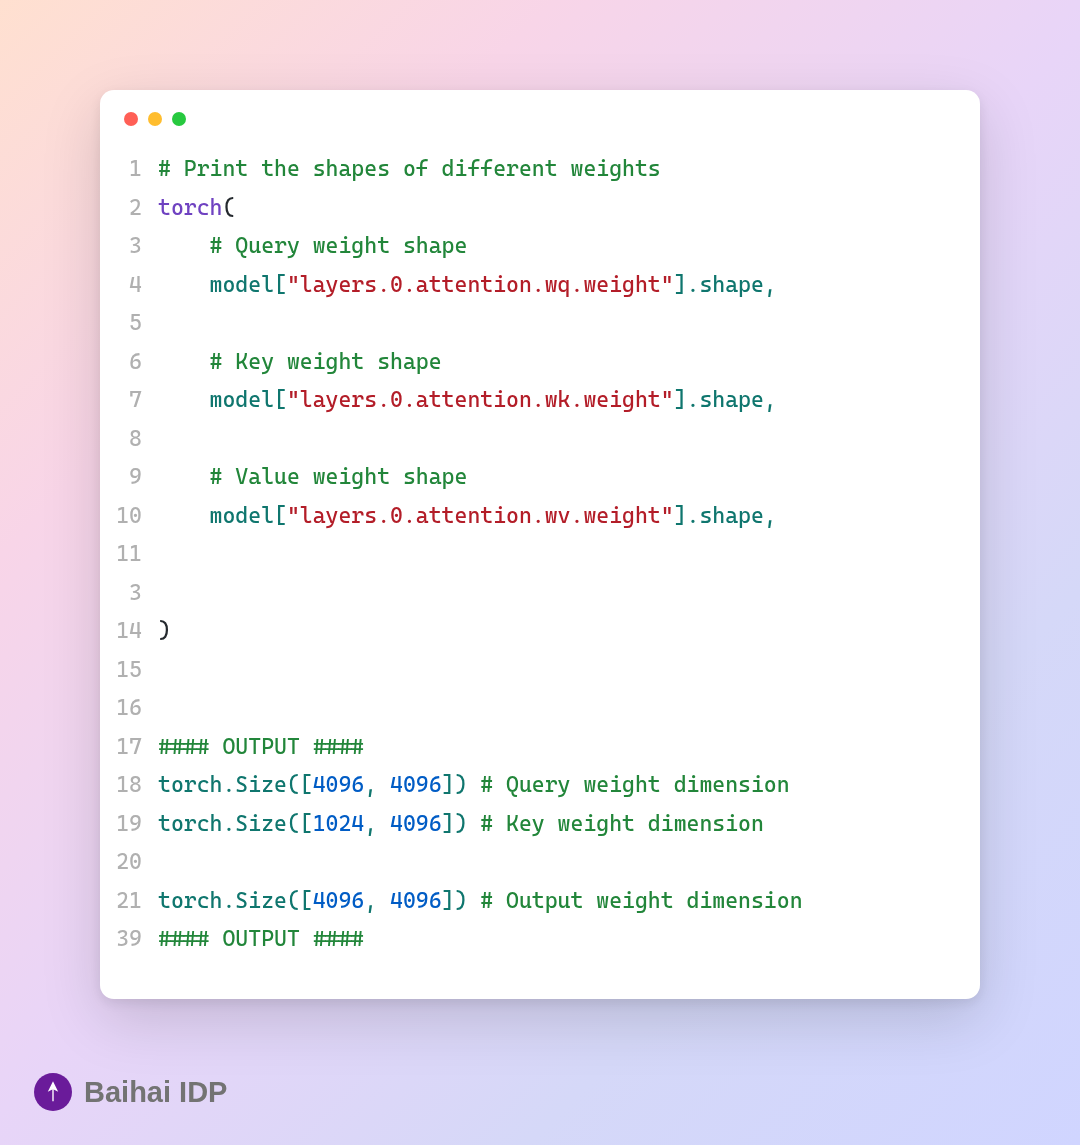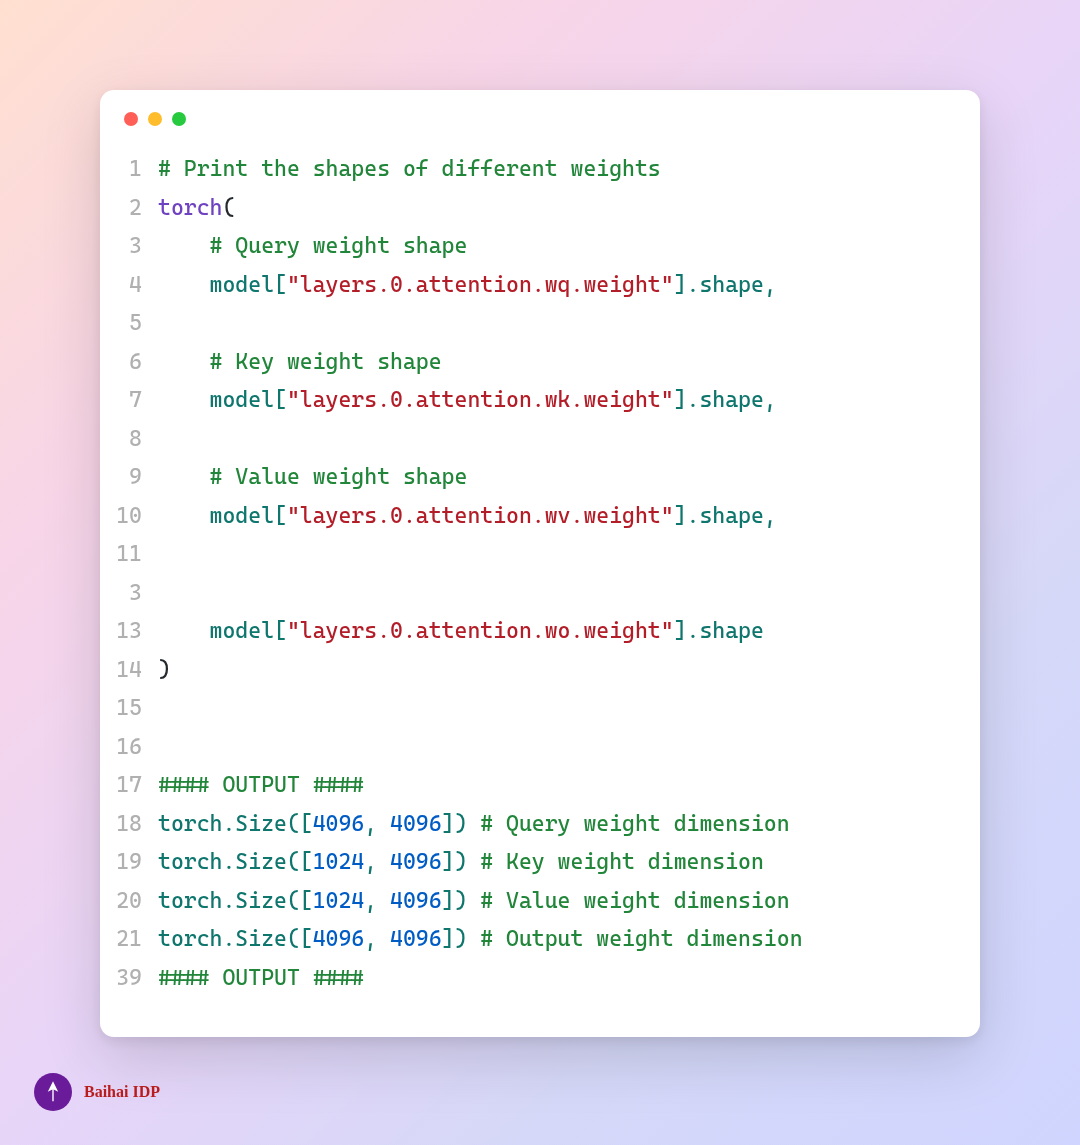--- a/index.html
+++ b/index.html
@@ -63,24 +63,24 @@
 .brand-logo {
   width: 38px; height: 38px;
   border-radius: 50%;
   background: #6a1b9a;
   display: flex;
   align-items: center;
   justify-content: center;
 }
 .brand-logo svg { width: 22px; height: 22px; }
 .brand-text {
-  color: #b91c1c;
-  font-family: Liberation Serif, serif;
+  color: #737373;
+  font-family: Liberation Sans, sans-serif;
   font-weight: 600;
-  font-size: 16px;
+  font-size: 29px;
 }
 </style>
 </head>
 <body>
 
 <div class="window">
   <div class="titlebar">
     <div class="traffic red"></div>
     <div class="traffic yellow"></div>
     <div class="traffic green"></div>
@@ -91,28 +91,27 @@
       <div class="line"><span class="lineno">3</span><span><span class="c-default">    </span><span class="c-comment"># Query weight shape</span></span></div>
       <div class="line"><span class="lineno">4</span><span><span class="c-default">    model[</span><span class="c-string">"layers.0.attention.wq.weight"</span><span class="c-default">].shape,</span></span></div>
       <div class="line"><span class="lineno">5</span><span><span class="c-default"></span></span></div>
       <div class="line"><span class="lineno">6</span><span><span class="c-default">    </span><span class="c-comment"># Key weight shape</span></span></div>
       <div class="line"><span class="lineno">7</span><span><span class="c-default">    model[</span><span class="c-string">"layers.0.attention.wk.weight"</span><span class="c-default">].shape,</span></span></div>
       <div class="line"><span class="lineno">8</span><span><span class="c-default"></span></span></div>
       <div class="line"><span class="lineno">9</span><span><span class="c-default">    </span><span class="c-comment"># Value weight shape</span></span></div>
       <div class="line"><span class="lineno">10</span><span><span class="c-default">    model[</span><span class="c-string">"layers.0.attention.wv.weight"</span><span class="c-default">].shape,</span></span></div>
       <div class="line"><span class="lineno">11</span><span><span class="c-default"></span></span></div>
       <div class="line"><span class="lineno">3</span></div>
-      <div class="line"><span class="lineno">13</span><span><span class="c-default">    model[</span><span class="c-string">"layers.0.attention.wo.weight"</span><span class="c-default">].shape</span></span></div>
       <div class="line"><span class="lineno">14</span><span><span class="c-punct">)</span></span></div>
       <div class="line"><span class="lineno">15</span><span><span class="c-default"></span></span></div>
       <div class="line"><span class="lineno">16</span><span><span class="c-default"></span></span></div>
       <div class="line"><span class="lineno">17</span><span><span class="c-comment">#### OUTPUT ####</span></span></div>
       <div class="line"><span class="lineno">18</span><span><span class="c-default">torch.Size([</span><span class="c-number">4096</span><span class="c-default">, </span><span class="c-number">4096</span><span class="c-default">]) </span><span class="c-comment"># Query weight dimension</span></span></div>
       <div class="line"><span class="lineno">19</span><span><span class="c-default">torch.Size([</span><span class="c-number">1024</span><span class="c-default">, </span><span class="c-number">4096</span><span class="c-default">]) </span><span class="c-comment"># Key weight dimension</span></span></div>
-      <div class="line"><span class="lineno">20</span><span><span class="c-default">torch.Size([</span><span class="c-number">1024</span><span class="c-default">, </span><span class="c-number">4096</span><span class="c-default">]) </span><span class="c-comment"># Value weight dimension</span></span></div>
+      <div class="line"><span class="lineno">20</span></div>
       <div class="line"><span class="lineno">21</span><span><span class="c-default">torch.Size([</span><span class="c-number">4096</span><span class="c-default">, </span><span class="c-number">4096</span><span class="c-default">]) </span><span class="c-comment"># Output weight dimension</span></span></div>
       <div class="line"><span class="lineno">39</span><span><span class="c-comment">#### OUTPUT ####</span></span></div>
     </div>
 </div>
 
 <div class="brand">
   <div class="brand-logo">
     <svg viewBox="0 0 24 24" fill="#fff">
         <path d="M12 2 L16 10 L12 8 L8 10 Z M12 8 L12 22" stroke="#fff" stroke-width="1.5" fill="#fff"></path>
         <circle cx="12" cy="12" r="10" fill="none" stroke="#fff" stroke-width="0"></circle>

